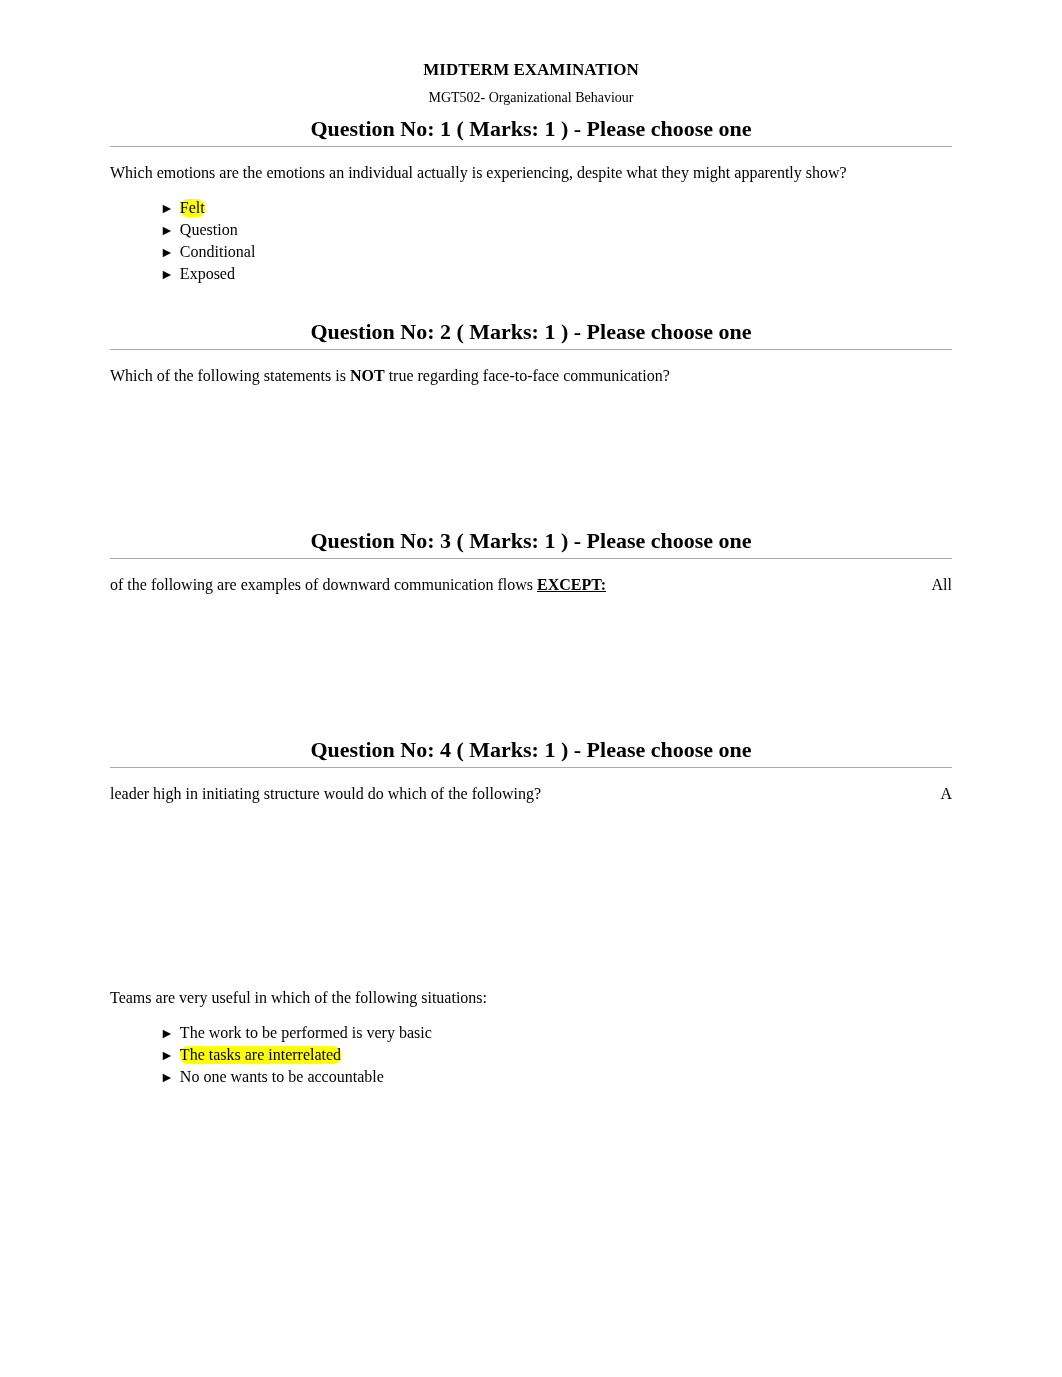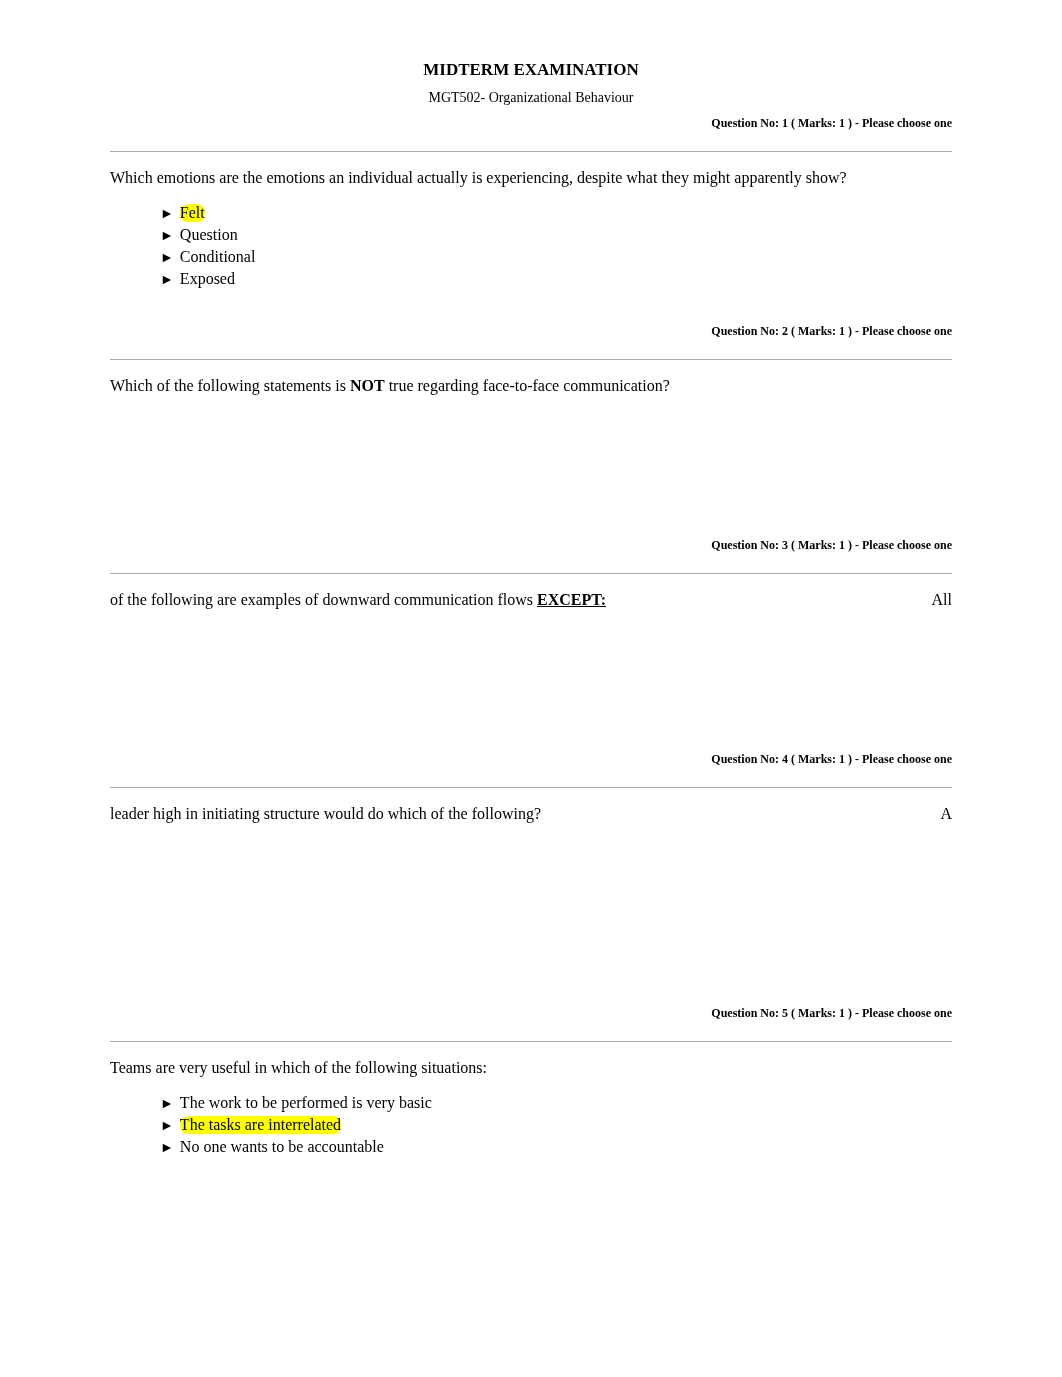--- a/index.html
+++ b/index.html
@@ -32,25 +32,25 @@
 
     .exam-subject {
       font-weight: normal;
       font-size: 14px;
       display: block;
       margin-bottom: 6px;
     }
 
     .question-header {
       font-weight: bold;
-      font-size: 12px;
+      font-size: 22px;
       border-bottom: 1.5px solid #aaaaaa;
-      padding-bottom: 20px;
+      padding-bottom: 4px;
       margin-bottom: 14px;
-      text-align: right;
+      text-align: center;
     }
 
     .question-block {
       margin-bottom: 36px;
     }
 
     .question-text {
       font-size: 16px;
       margin-bottom: 14px;
       line-height: 1.5;
@@ -142,21 +142,20 @@
   <div class="question-header">Question No: 4   ( Marks: 1 )   - Please choose one</div>
   <p class="question-text">
     <span style="float:right; margin-left:20px;">A</span>
     <span>leader high in initiating structure would do which of the following?</span>
   </p>
   <div class="spacer"></div>
   <div class="spacer" style="height:40px;"></div>
 </div>
 
 <div class="question-block">
-  <div class="question-header">Question No: 5   ( Marks: 1 )   - Please choose one</div>
   <p class="question-text">Teams are very useful in which of the following situations:</p>
   <ul class="options-list">
     <li>
       <span class="arrow">►</span>
       <span>The work to be performed is very basic</span>
     </li>
     <li>
       <span class="arrow">►</span>
       <span class="highlight-yellow">The tasks are interrelated</span>
     </li>

